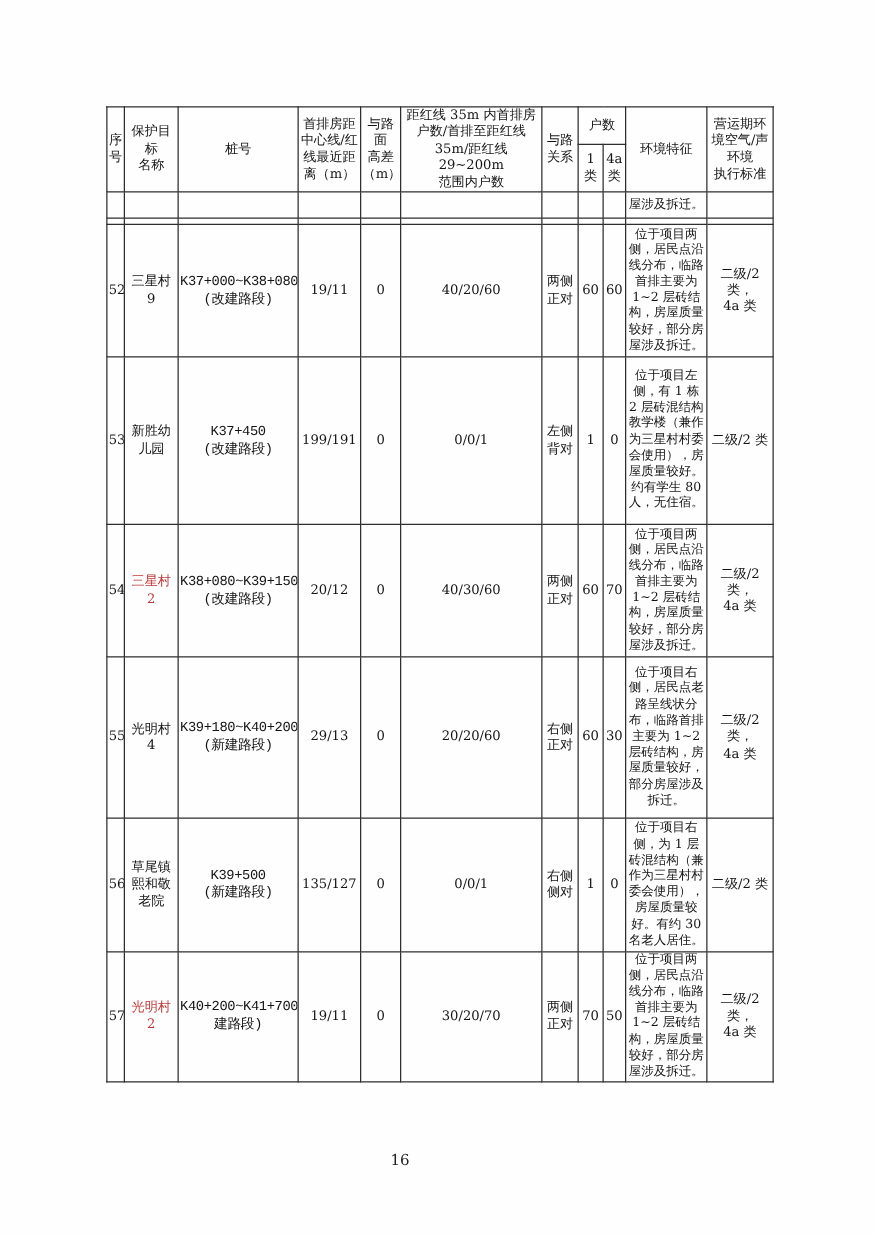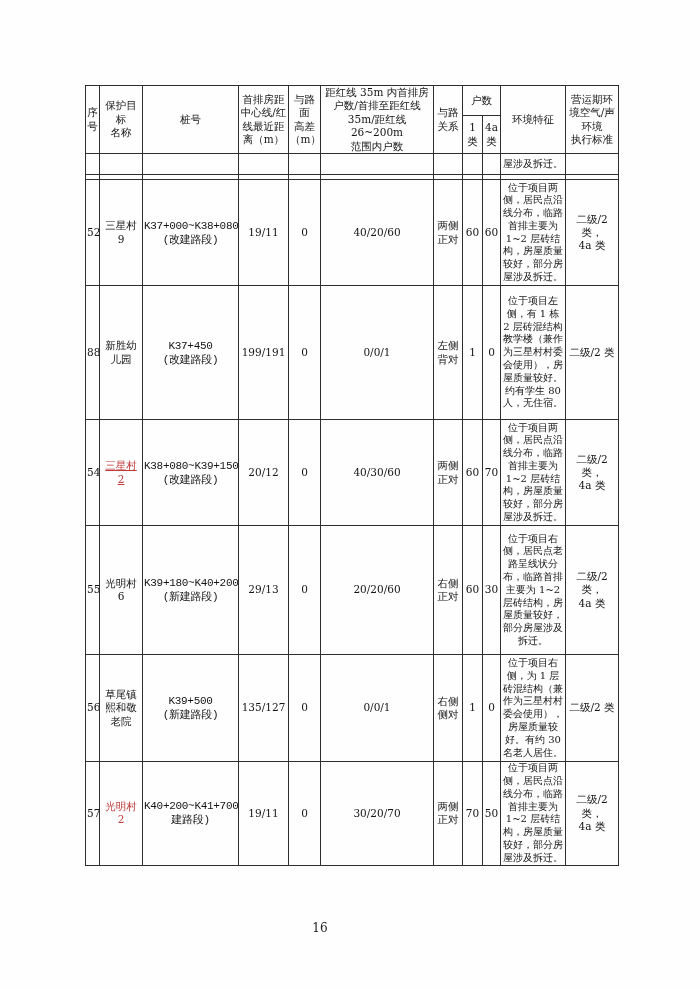--- a/index.html
+++ b/index.html
@@ -67,21 +67,21 @@
       <th rowspan="2">桩号</th>
       <th rowspan="2">首排房距
 中心线/红
 线最近距
 离（m）</th>
       <th rowspan="2">与路面
 高差
 （m）</th>
       <th rowspan="2">距红线 35m 内首排房
 户数/首排至距红线
-35m/距红线 26~200m
+35m/距红线 29~200m
 范围内户数</th>
       <th rowspan="2">与路
 关系</th>
       <th colspan="2">户数</th>
       <th rowspan="2">环境特征</th>
       <th rowspan="2">营运期环
 境空气/声
 环境
 执行标准</th>
     </tr>
@@ -130,56 +130,56 @@
       <td>两侧
 正对</td>
       <td>60</td>
       <td>60</td>
       <td class="env">位于项目两侧，居民点沿线分布，临路首排主要为 1~2 层砖结构，房屋质量较好，部分房屋涉及拆迁。</td>
       <td>二级/2 类，
 4a 类</td>
     </tr>
 
     <tr class="r53">
-      <td>88</td>
+      <td>53</td>
       <td>新胜幼
 儿园</td>
       <td class="stake">K37+450
 (改建路段)</td>
       <td>199/191</td>
       <td>0</td>
       <td>0/0/1</td>
       <td>左侧
 背对</td>
       <td>1</td>
       <td>0</td>
       <td class="env">位于项目左侧，有 1 栋 2 层砖混结构教学楼（兼作为三星村村委会使用），房屋质量较好。约有学生 80 人，无住宿。</td>
       <td>二级/2 类</td>
     </tr>
 
     <tr class="r54">
       <td>54</td>
-      <td style="color: rgb(191, 58, 58); text-decoration: underline;">三星村 2</td>
+      <td style="color: rgb(191, 58, 58);">三星村 2</td>
       <td class="stake">K38+080~K39+150
 (改建路段)</td>
       <td>20/12</td>
       <td>0</td>
       <td>40/30/60</td>
       <td>两侧
 正对</td>
       <td>60</td>
       <td>70</td>
       <td class="env">位于项目两侧，居民点沿线分布，临路首排主要为 1~2 层砖结构，房屋质量较好，部分房屋涉及拆迁。</td>
       <td>二级/2 类，
 4a 类</td>
     </tr>
 
     <tr class="r55">
       <td>55</td>
-      <td>光明村 6</td>
+      <td>光明村 4</td>
       <td class="stake">K39+180~K40+200
 (新建路段)</td>
       <td>29/13</td>
       <td>0</td>
       <td>20/20/60</td>
       <td>右侧
 正对</td>
       <td>60</td>
       <td>30</td>
       <td class="env">位于项目右侧，居民点老路呈线状分布，临路首排主要为 1~2 层砖结构，房屋质量较好，部分房屋涉及拆迁。</td>

